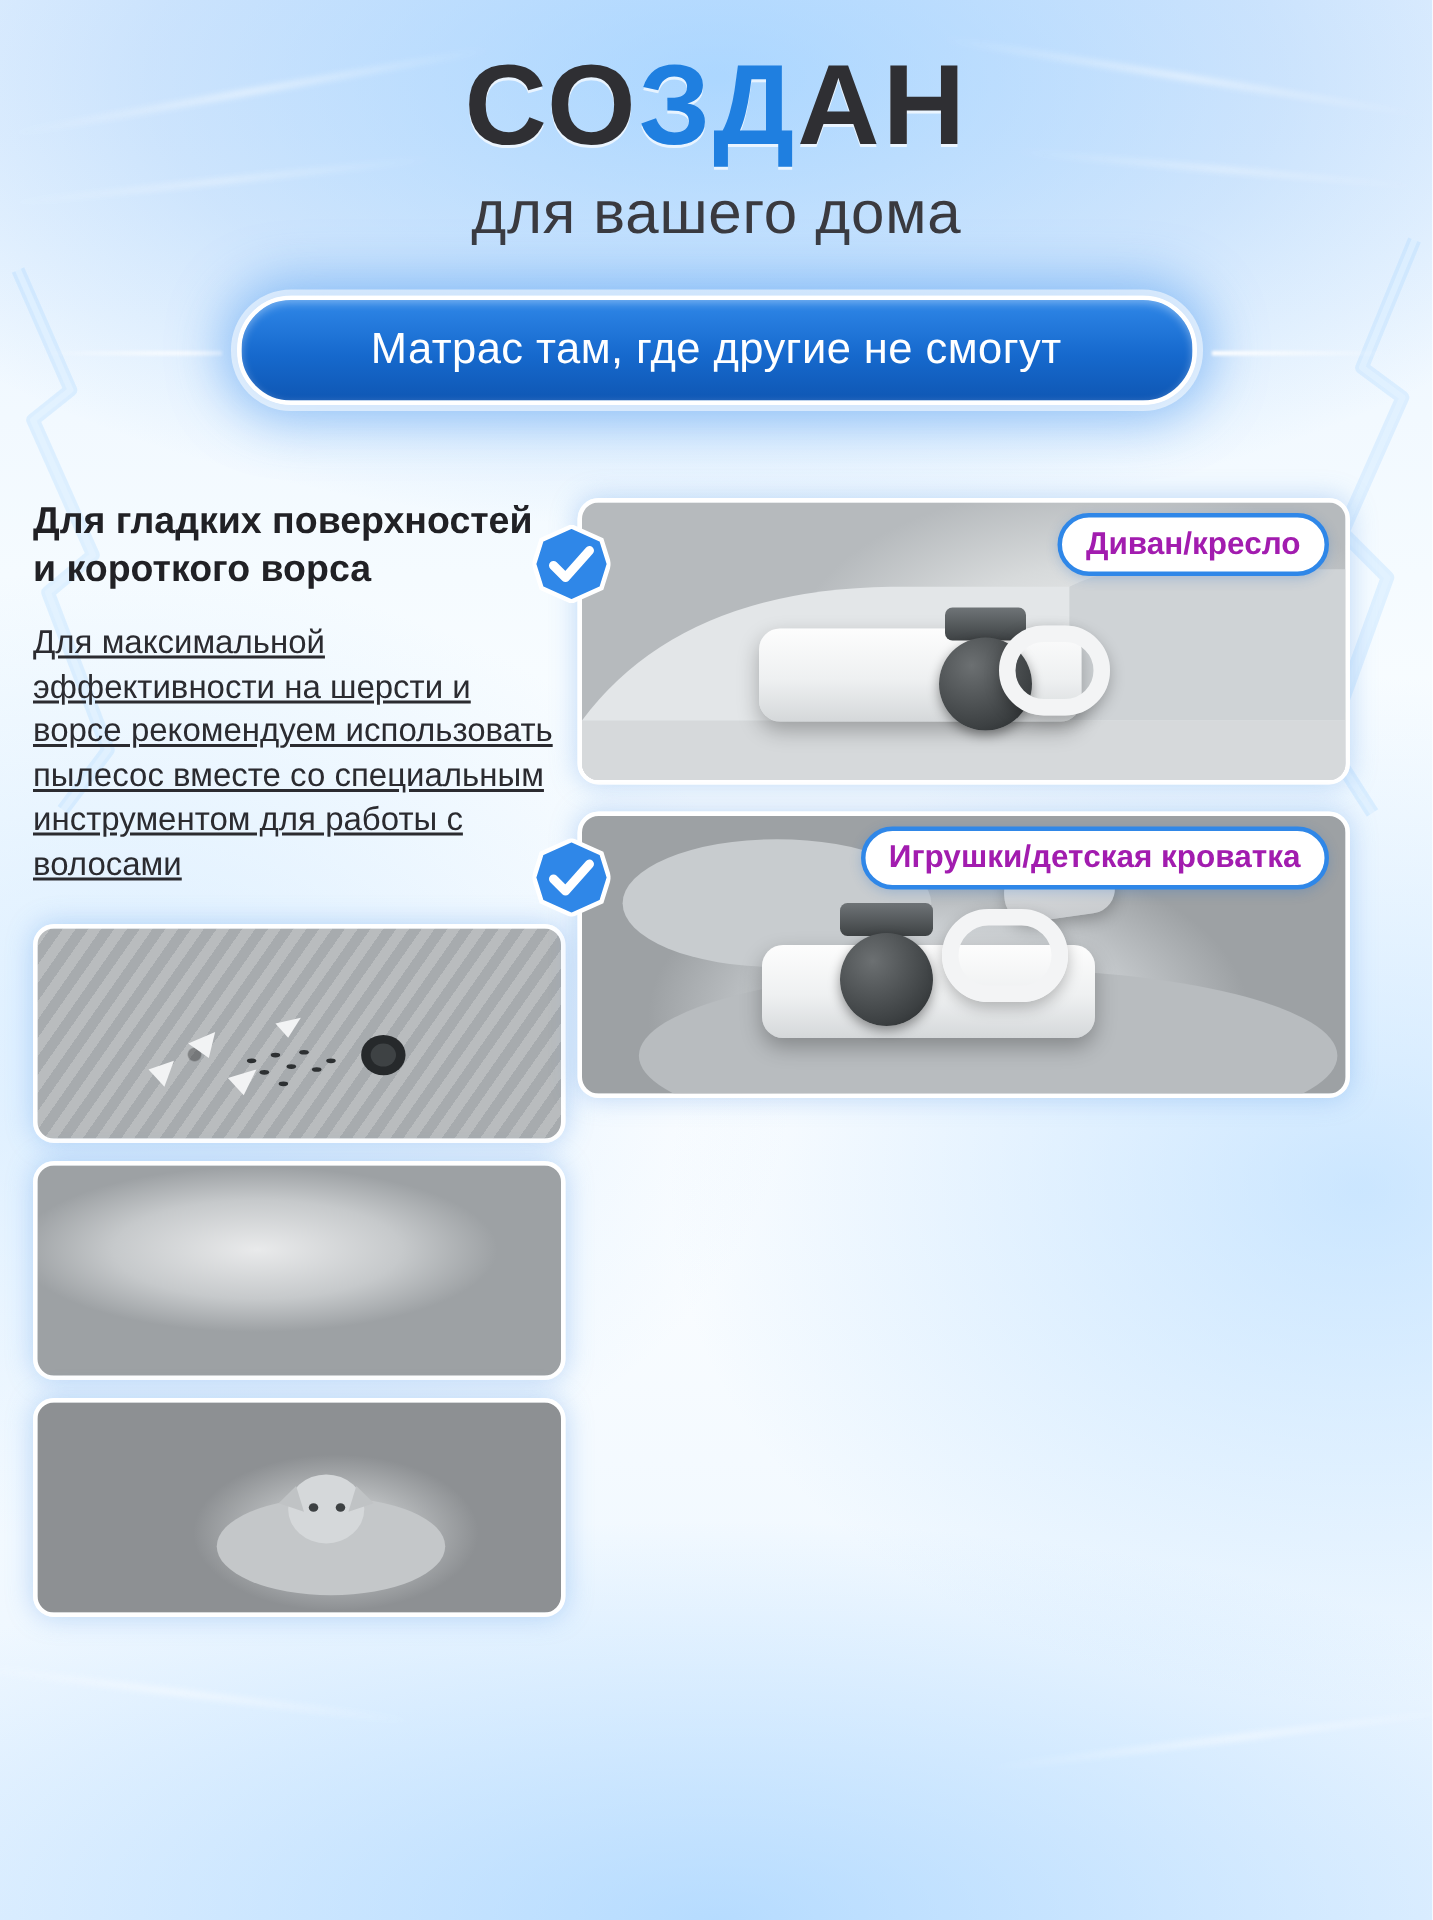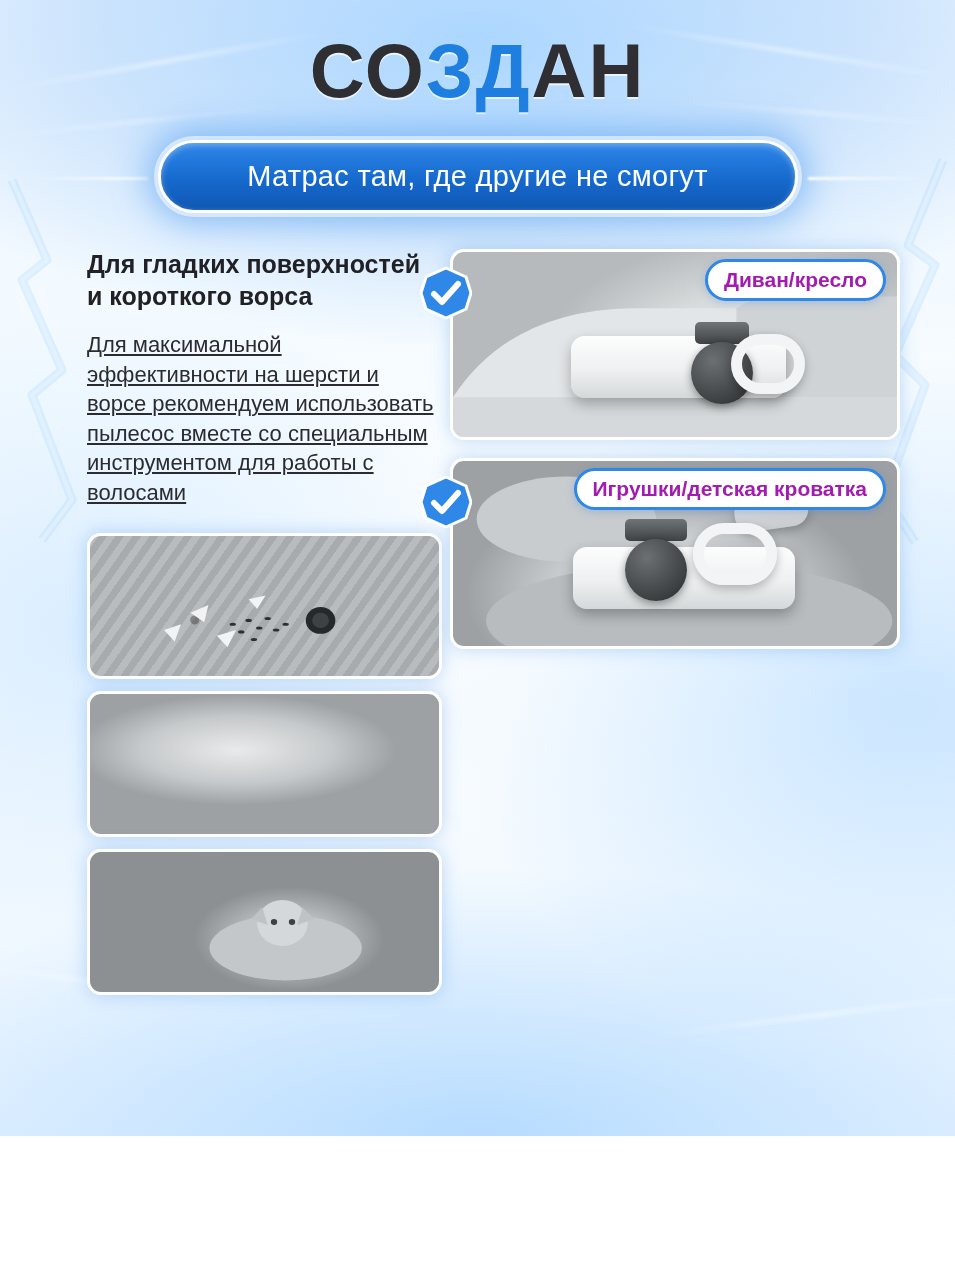--- a/index.html
+++ b/index.html
@@ -3,21 +3,21 @@
 <meta charset="utf-8">
 <style>
   * { box-sizing: border-box; margin: 0; padding: 0; }
   html, body {
     width: 955px; height: 1280px;
     font-family: "Liberation Sans", sans-serif;
     overflow: hidden;
   }
   .page {
     position: relative;
-    width: 955px; height: 1136px;
+    width: 955px; height: 1280px;
     background:
       radial-gradient(ellipse 900px 420px at 50% 4%, rgba(120,190,255,0.55) 0%, rgba(90,165,245,0.22) 42%, rgba(255,255,255,0) 72%),
       radial-gradient(ellipse 700px 500px at 8% 55%, rgba(150,205,255,0.35) 0%, rgba(255,255,255,0) 65%),
       radial-gradient(ellipse 700px 520px at 95% 62%, rgba(130,195,255,0.40) 0%, rgba(255,255,255,0) 66%),
       radial-gradient(ellipse 1000px 380px at 50% 100%, rgba(120,190,255,0.45) 0%, rgba(255,255,255,0) 70%),
       linear-gradient(180deg, #eaf4ff 0%, #f5fbff 30%, #ffffff 55%, #f2f9ff 80%, #e9f4ff 100%);
   }
   
   .streak {
     position: absolute;
@@ -86,22 +86,22 @@
     width: 120px; height: 3px;
     background: linear-gradient(90deg, rgba(255,255,255,0), #ffffff);
     filter: blur(1px);
   }
   .banner-wrap::before { left: -130px; }
   .banner-wrap::after { right: -130px; transform: scaleX(-1); }
 
   .content {
     position: relative;
     z-index: 3;
-    margin-top: 36px;
-    padding: 0 55px 0 87px;
+    margin-top: 62px;
+    padding: 0 55px 0 22px;
     display: flex;
     gap: 8px;
   }
   .left-col { width: 355px; }
   .right-col { flex: 1; display: flex; flex-direction: column; gap: 18px; }
 
   .lead {
     font-size: 25px;
     font-weight: 700;
     color: #212125;
@@ -247,20 +247,21 @@
   </svg>
   <svg class="bolt bolt-r" width="90" height="400" viewBox="0 0 90 400">
     <polyline points="80,10 45,95 72,115 32,205 62,235 22,345 52,392" fill="none" stroke="#ffffff" stroke-width="4" stroke-linejoin="round" opacity="0.9"></polyline>
     <polyline points="80,10 45,95 72,115 32,205 62,235 22,345 52,392" fill="none" stroke="#9fd0ff" stroke-width="9" stroke-linejoin="round" opacity="0.35"></polyline>
   </svg>
 
   <div class="header">
     <div class="title">
       <span>СО</span><span class="hl">ЗД</span><span>АН</span>
     </div>
+    <div class="subtitle">для вашего дома</div>
 
     <div class="banner-wrap">
       <div class="banner">Матрас там, где другие не смогут</div>
     </div>
   </div>
 
   <div class="content">
 
     <div class="left-col">
       <div class="lead">Для гладких поверхностей и короткого ворса</div>

